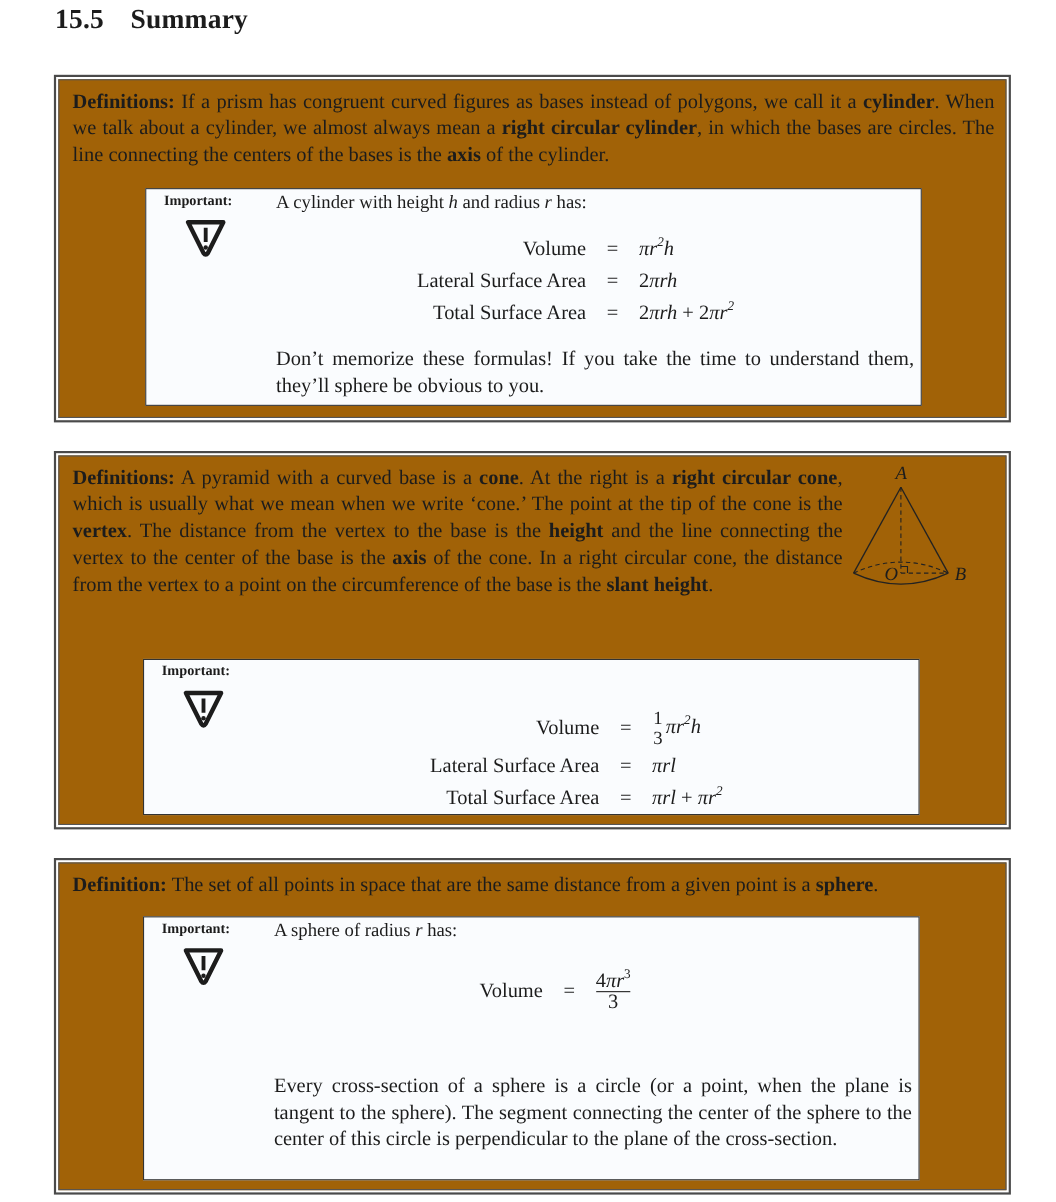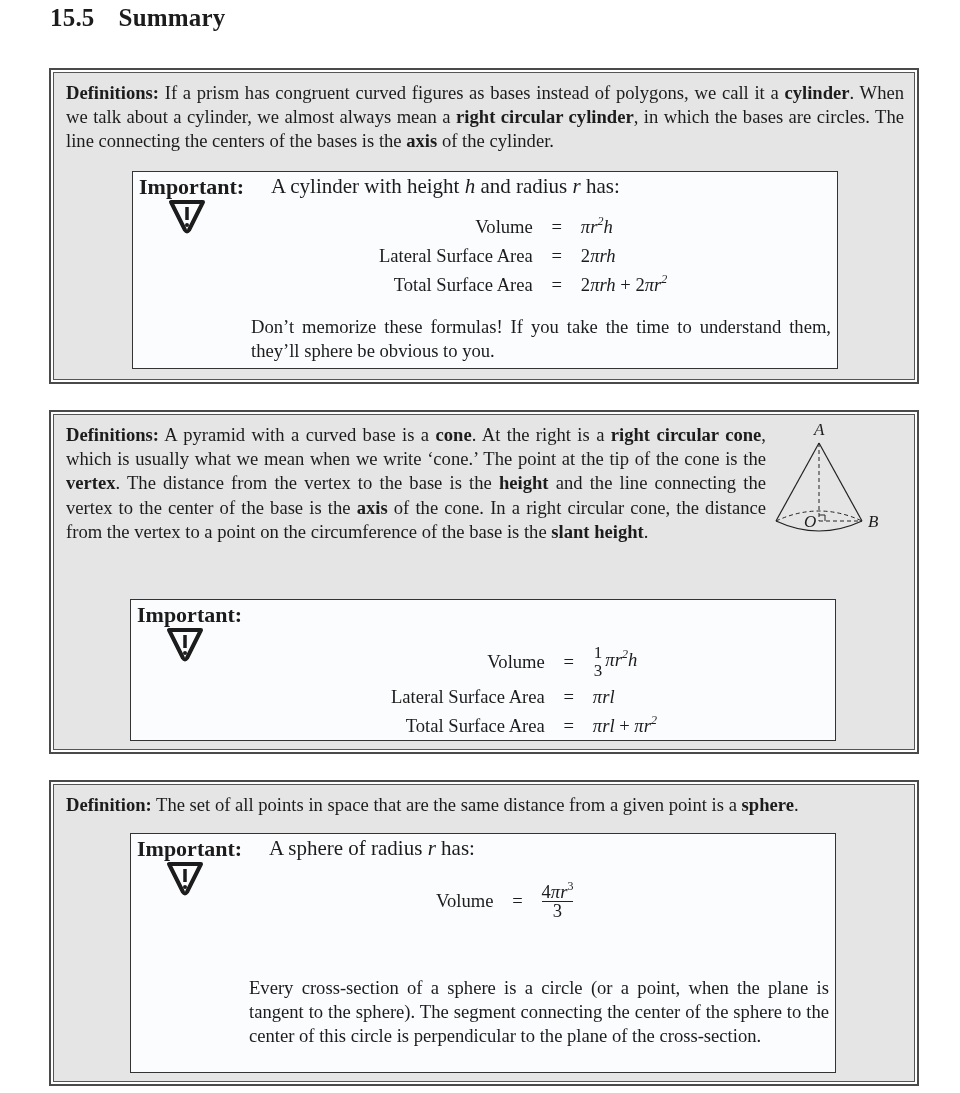--- a/index.html
+++ b/index.html
@@ -14,43 +14,43 @@
   }
   .section-title .num { margin-right: 24px; text-align: right; }
   .outer {
     position: absolute; left: 49px; width: 862px;
     border: 2px solid #4a4a4a;
     padding: 2px;
     background: #ffffff;
   }
   .outer-inner {
     border: 1.5px solid #555;
-    background: #e5e5e5;
+    background: #a16207;
     position: relative;
     box-sizing: border-box;
     height: 100%;
     text-decoration: underline;
   }
   .def {
     position: absolute; left: 12px; right: 10px;
     font-size: 18.6px; line-height: 24.2px; text-align: justify;
   }
   .def b { font-weight: bold; }
   .imp {
     position: absolute; background: #fafcfe; border: 1.5px solid #333;
     box-sizing: border-box;
   }
   .imp-label {
-    position: absolute; left: 6px; top: 2px; font-weight: bold; font-size: 22px;
+    position: absolute; left: 16px; top: 2px; font-weight: bold; font-size: 13px;
   }
   .imp-icon {
     position: absolute; left: 34px; top: 26px; width: 40px; height: 36px;
   }
   .imp-intro {
-    position: absolute; left: 118px; top: 2px; font-size: 21px; margin-left: 20px;
+    position: absolute; left: 118px; top: 2px; font-size: 17px;
   }
   .formula-table {
     position: absolute; font-size: 18.6px; border-collapse: collapse;
   }
   .formula-table td { padding: 0; height: 29px; vertical-align: middle; }
   .formula-table td.lbl { text-align: right; padding-right: 14px; }
   .formula-table td.eq { text-align: center; width: 20px; padding-right: 14px; }
   .formula-table td.val { text-align: left; font-style: italic; }
   .frac { display: inline-block; vertical-align: middle; text-align: center; font-style: normal; }
   .frac .n { display: block; line-height: 18px; }

